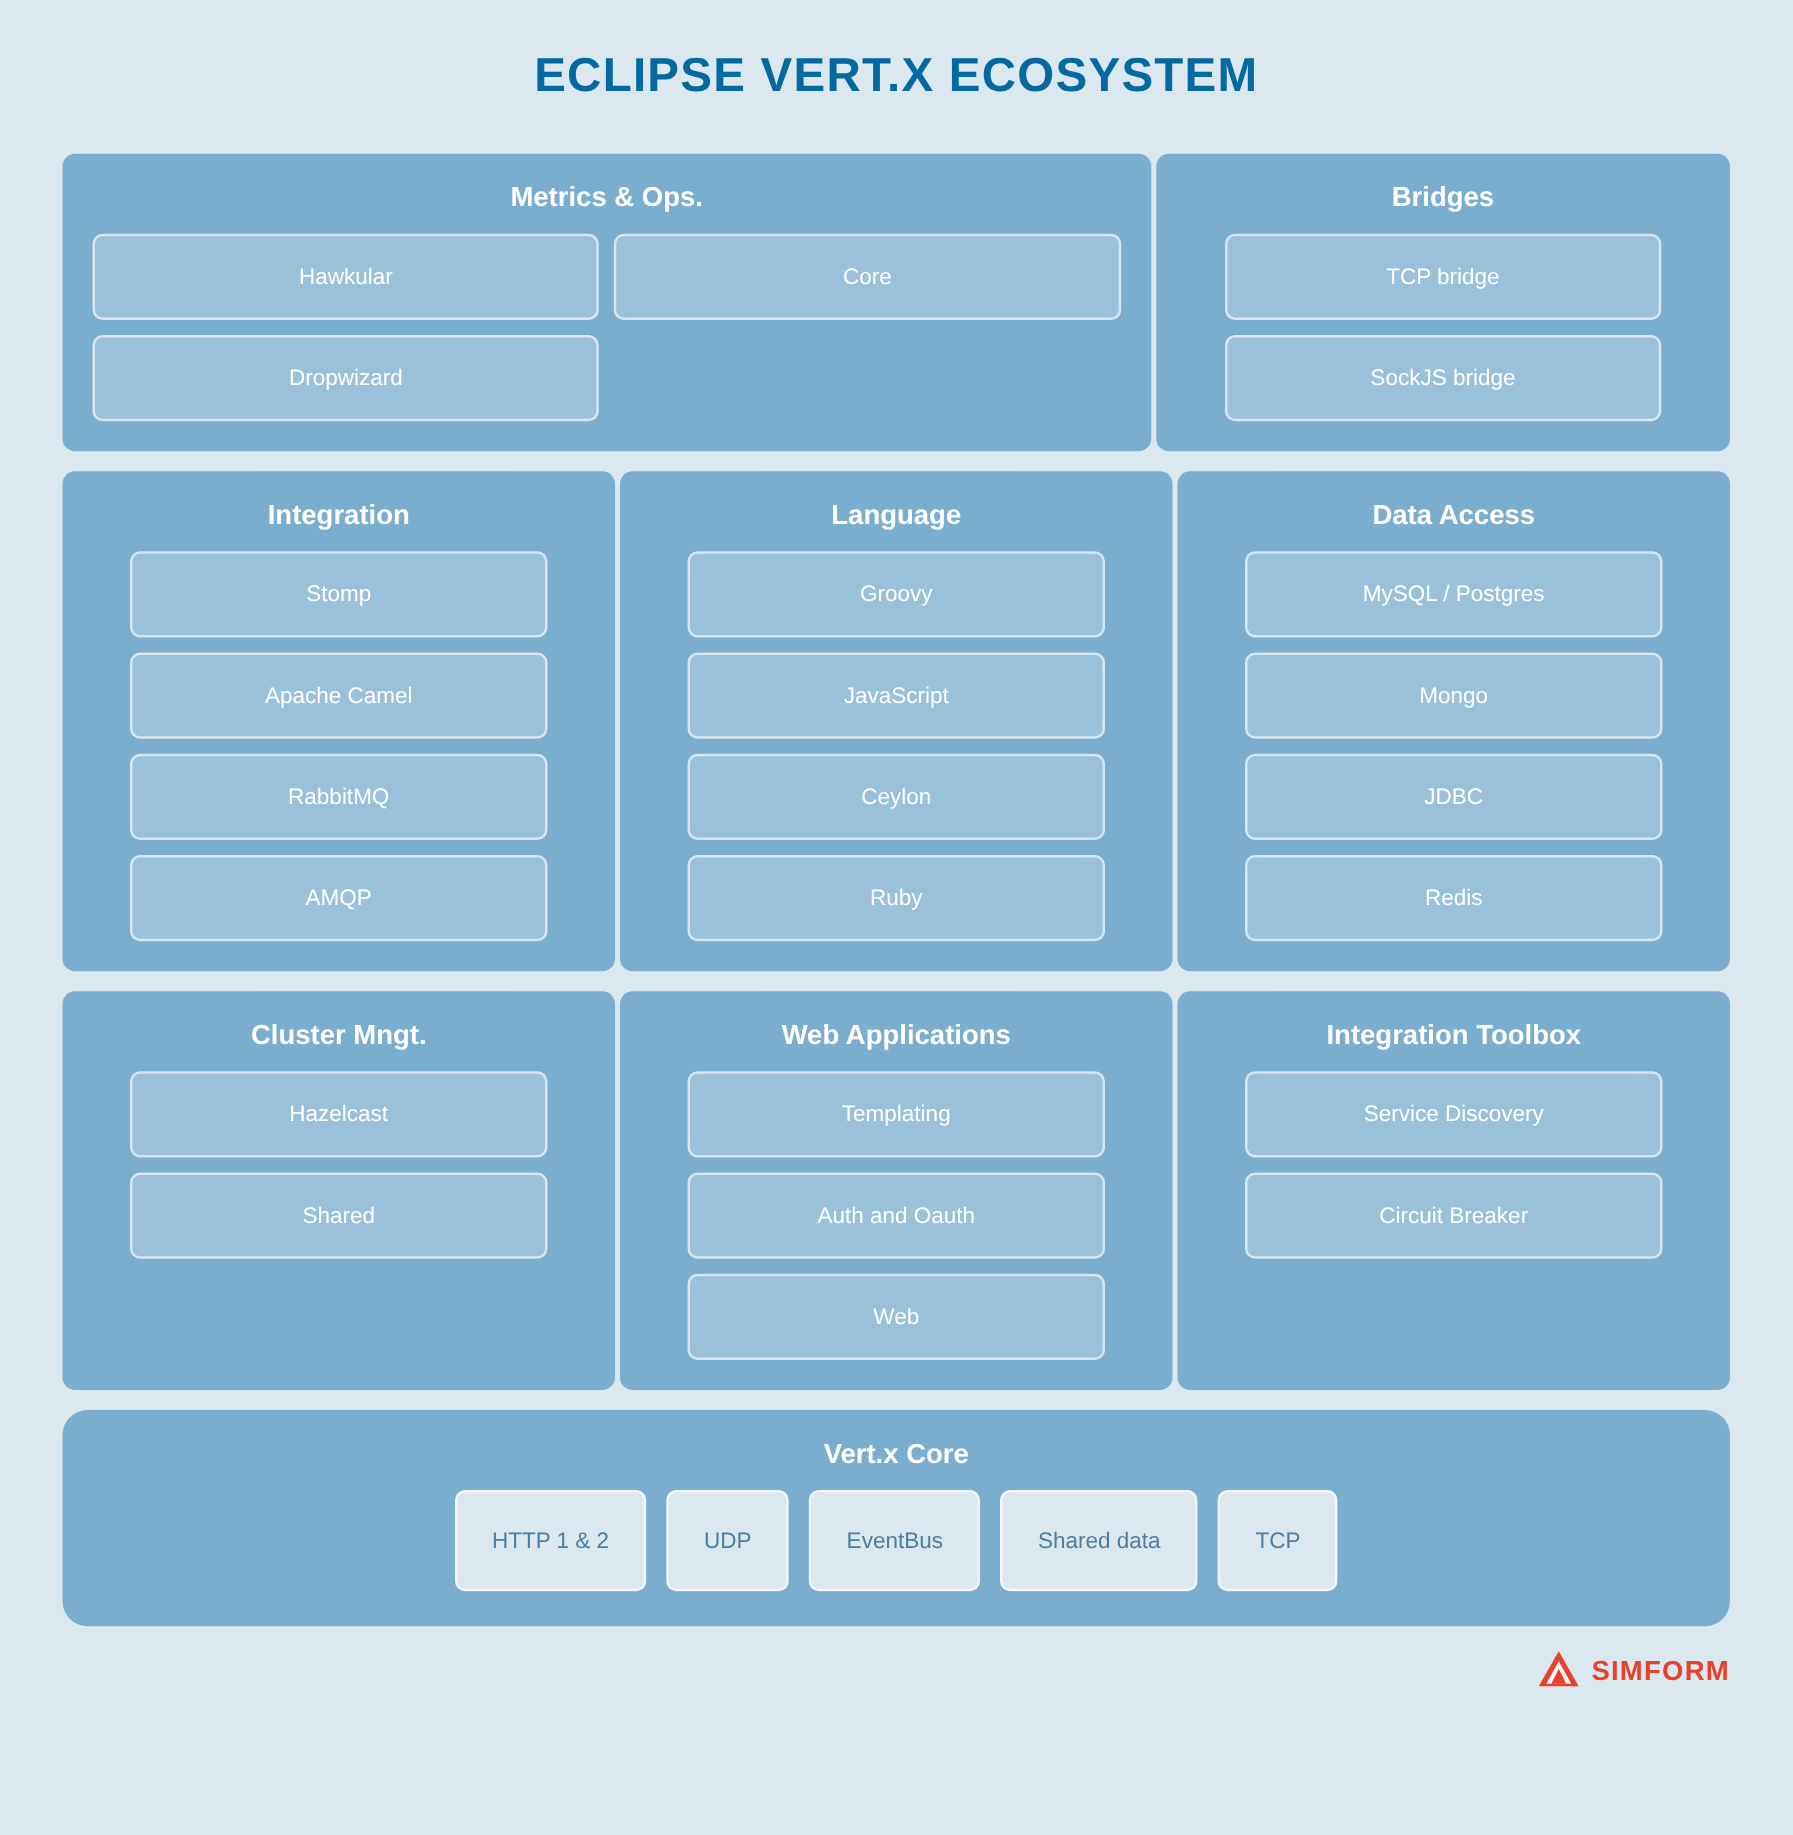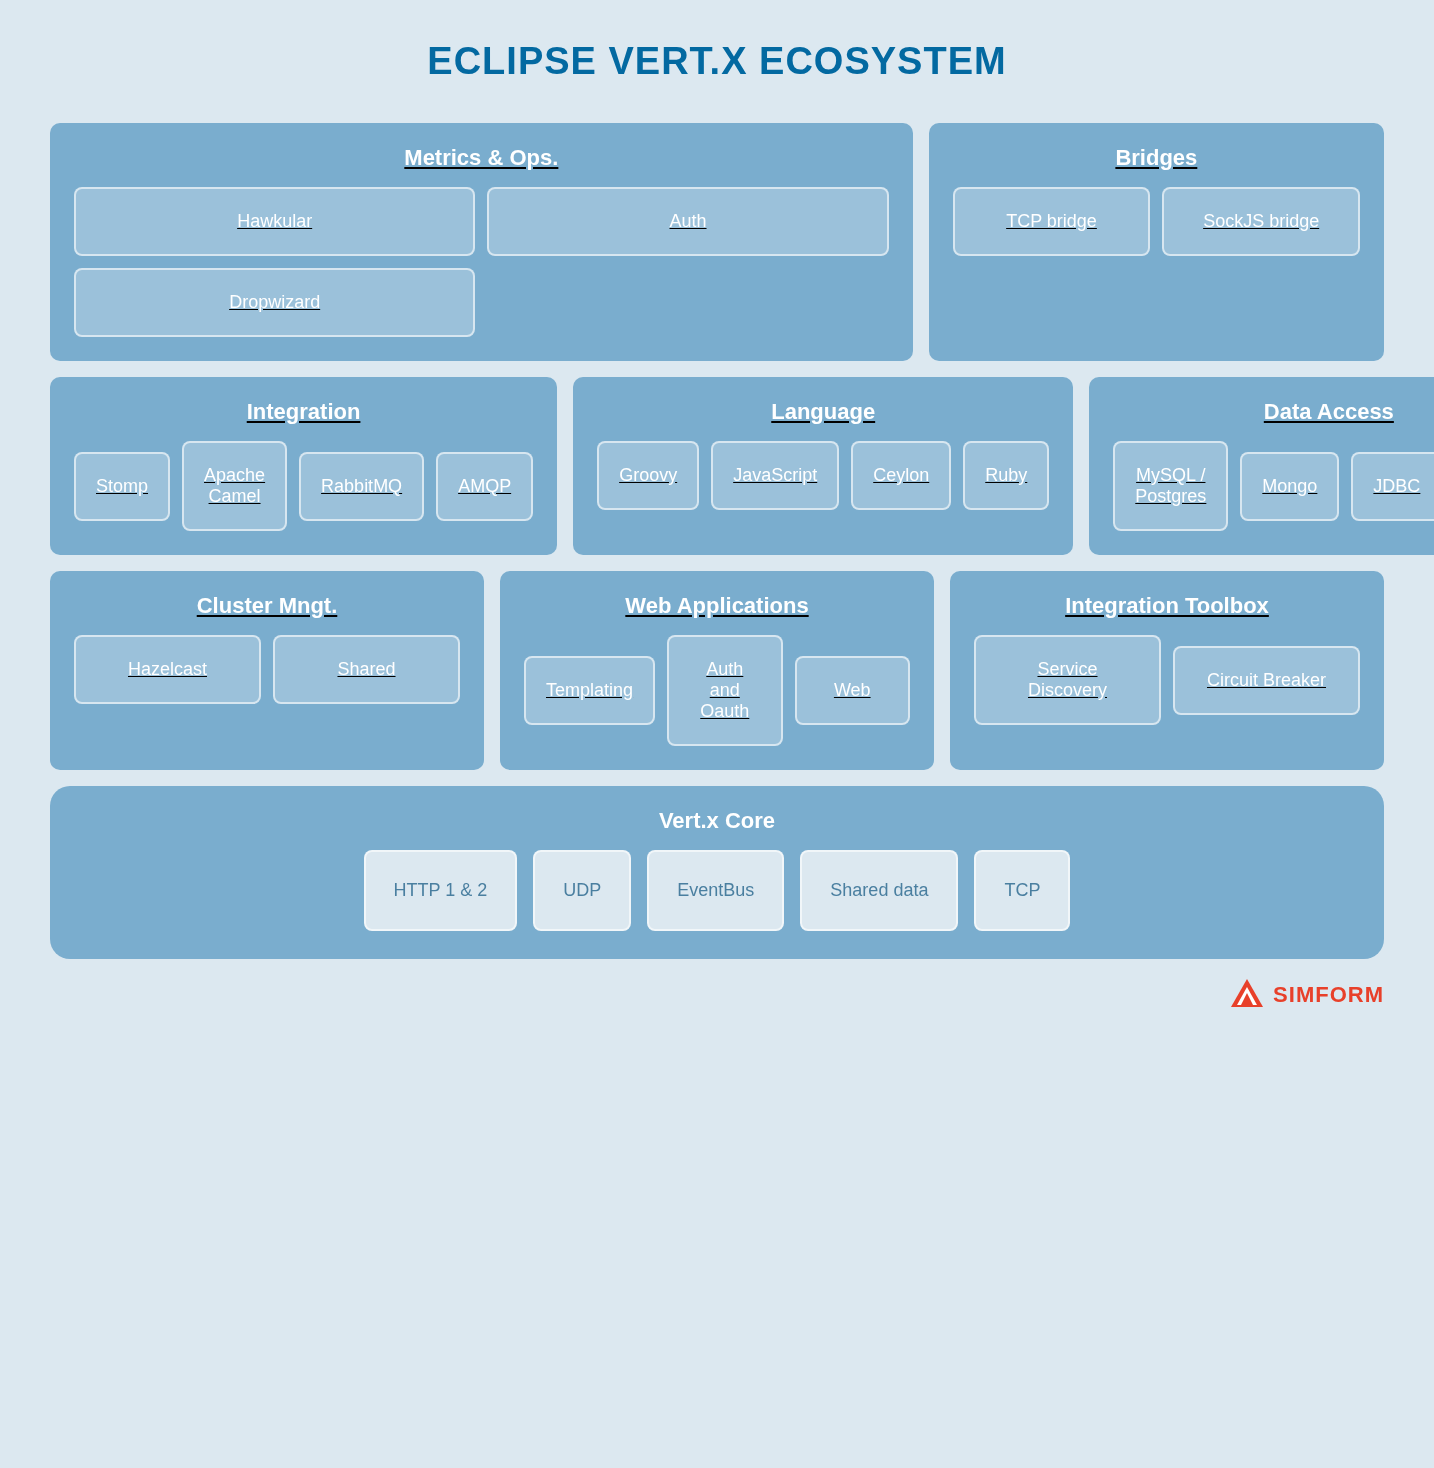--- a/index.html
+++ b/index.html
@@ -18,39 +18,38 @@
       margin-bottom: 40px;
       letter-spacing: 1px;
     }
     .main-grid {
       display: flex;
       flex-direction: column;
       gap: 16px;
     }
     .row {
       display: flex;
-      gap: 16px;
-      text-decoration: underline;
+      gap: 4px;
     }
     .section-box {
       background-color: #7aadce;
       border-radius: 10px;
       padding: 22px 24px 24px 24px;
       flex: 1;
     }
     .section-title {
       color: #fff;
       font-weight: 700;
       font-size: 22px;
       text-align: center;
       margin-bottom: 16px;
     }
     .items-container {
       display: flex;
-      flex-direction: row;
+      flex-direction: column;
       gap: 12px;
       align-items: center;
     }
     .item-badge {
       background-color: rgba(255,255,255,0.25);
       border: 2px solid rgba(255,255,255,0.6);
       border-radius: 8px;
       color: #fff;
       font-size: 18px;
       text-align: center;
@@ -117,21 +116,21 @@
 <h1 class="page-title">ECLIPSE VERT.X ECOSYSTEM</h1>
 
 <div class="main-grid">
 
   <div class="row">
 
     <div class="section-box metrics-box">
       <div class="section-title">Metrics &amp; Ops.</div>
       <div class="metrics-ops-items">
         <div class="item-badge">Hawkular</div>
-        <div class="item-badge">Auth</div>
+        <div class="item-badge">Core</div>
         <div class="item-badge">Dropwizard</div>
       </div>
     </div>
 
     <div class="section-box bridges-box">
       <div class="section-title">Bridges</div>
       <div class="items-container">
         <div class="item-badge">TCP bridge</div>
         <div class="item-badge">SockJS bridge</div>
       </div>

